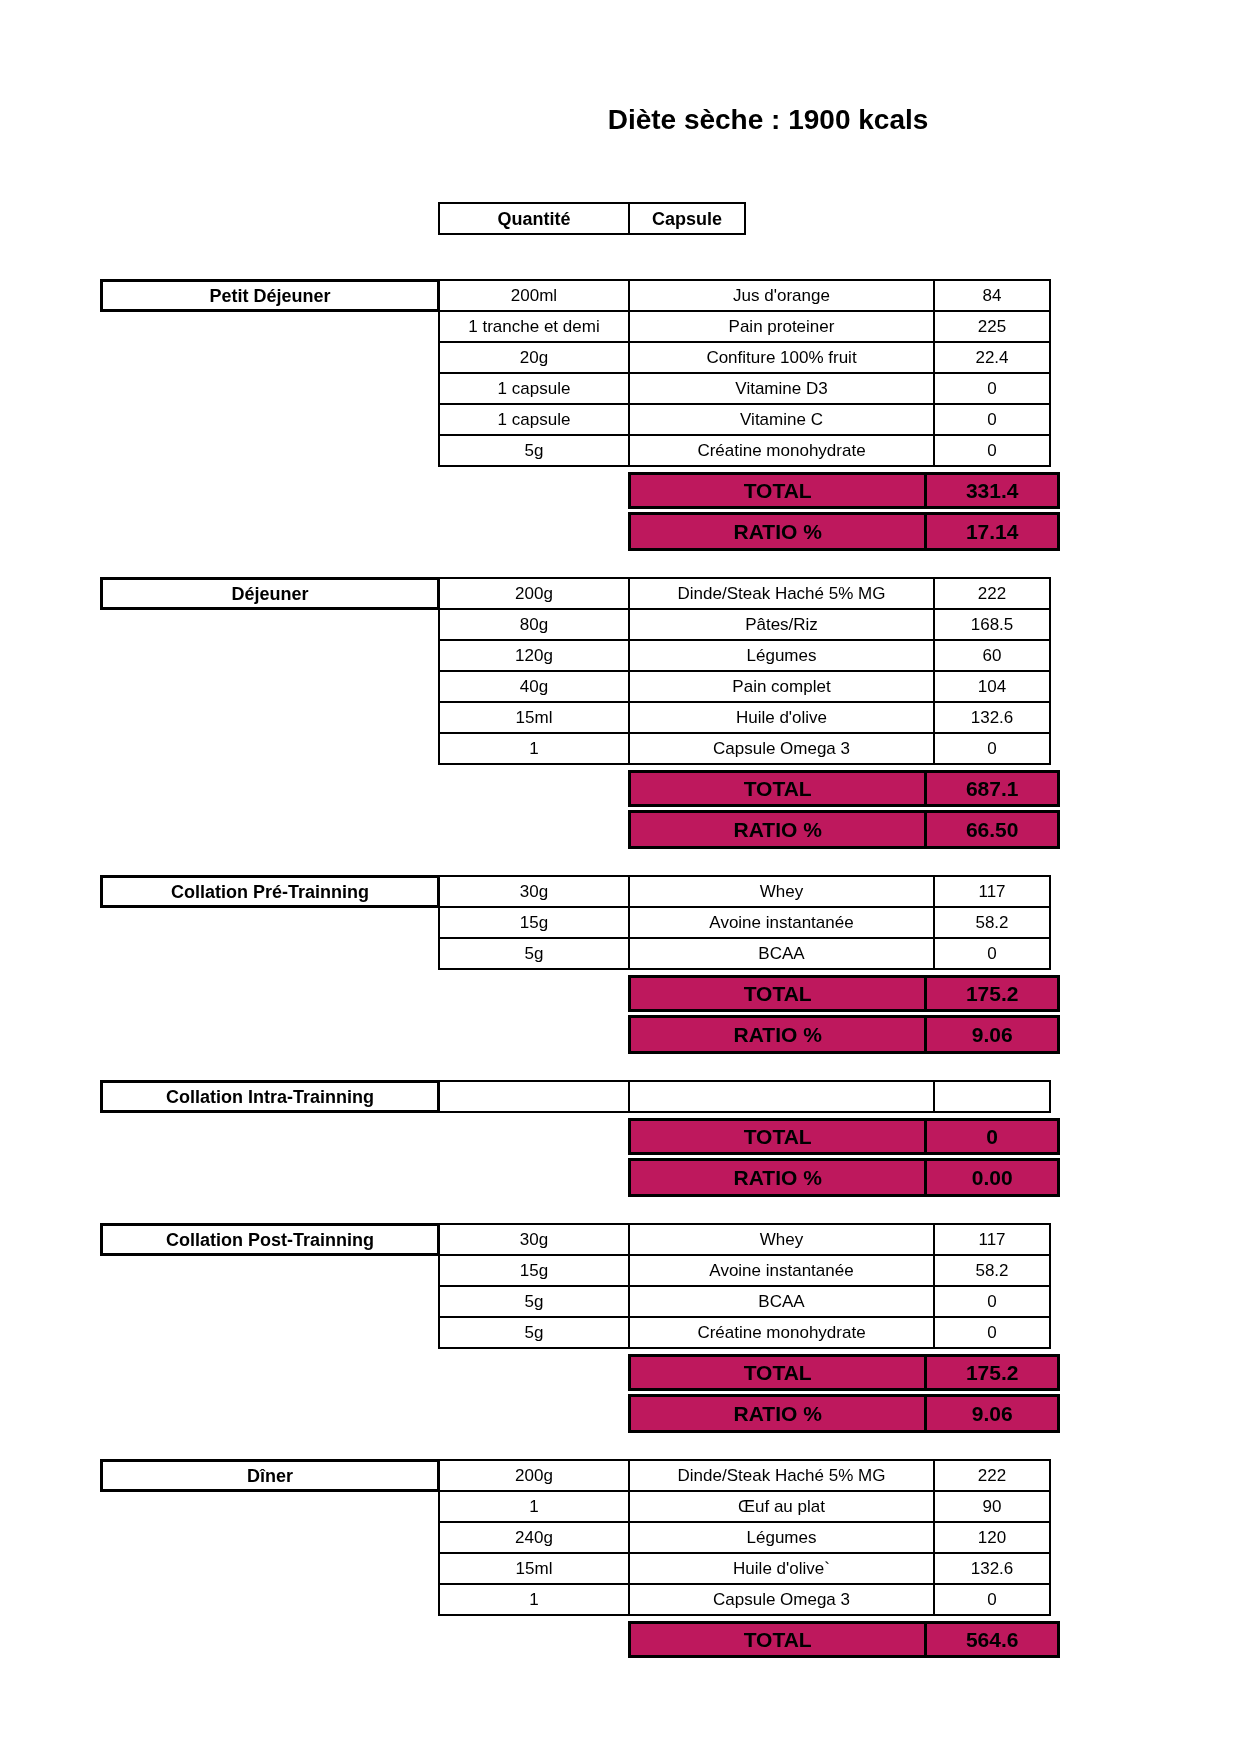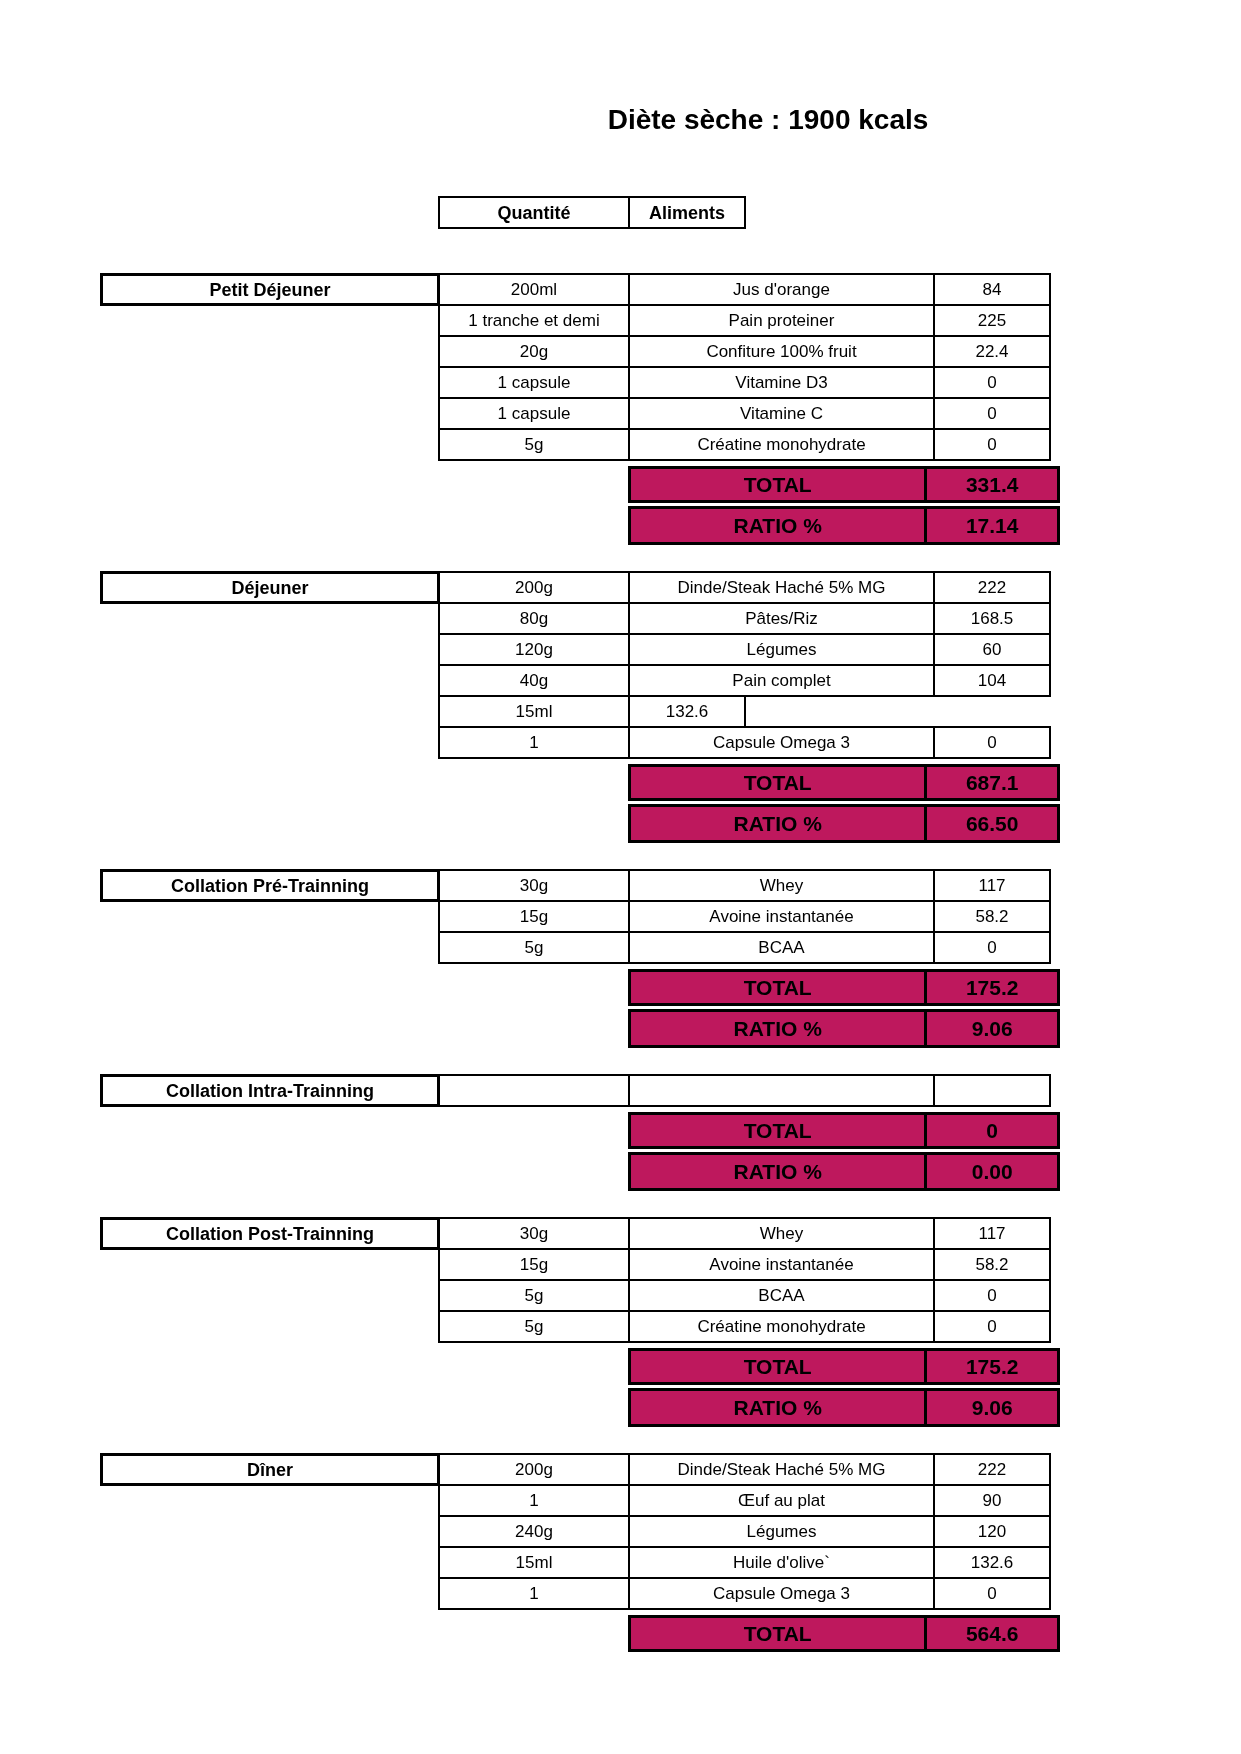--- a/index.html
+++ b/index.html
@@ -8,21 +8,21 @@
     background:#ffffff;color:#000000;
     position:relative;overflow:hidden;
     font-family:"Liberation Sans",sans-serif;
   }
   .title{
     position:absolute;top:104px;left:168px;width:1200px;
     text-align:center;font-size:28px;font-weight:700;
   }
   .table-wrap{position:absolute;left:100px;top:185px;width:960px;}
   .row{display:flex;height:33px;margin-top:-2px;}
-  .header-row{margin-left:338px;margin-top:11px;}
+  .header-row{margin-left:338px;margin-top:17px;}
   .cell{
     box-sizing:border-box;border:2px solid #000;background:#fff;
     display:flex;align-items:center;justify-content:center;
     font-size:17px;line-height:1;white-space:nowrap;
   }
   .spacer{width:340px;}
   .section-cell{width:340px;border-width:3px;font-weight:700;font-size:18px;}
   .qty-cell{width:192px;margin-left:-2px;}
   .food-cell{width:307px;margin-left:-2px;}
   .cal-cell{width:118px;margin-left:-2px;}
@@ -43,21 +43,21 @@
   .sum-value{width:139px;margin-left:-3px;}
 </style>
 </head>
 <body>
 
 <div class="title">Diète sèche : 1900 kcals</div>
 
 <div class="table-wrap">
   <div class="row header-row">
     <div class="cell qty-cell">Quantité</div>
-    <div class="cell cal-cell">Aliments</div>
+    <div class="cell cal-cell">Capsule</div>
   </div>
   <div class="sections-host">
       <div class="section">
         <div class="row">
           <div class="cell section-cell">Petit Déjeuner</div>
           <div class="cell qty-cell">200ml</div>
           <div class="cell food-cell">Jus d'orange</div>
           <div class="cell cal-cell">84</div>
         </div>
         <div class="row">
@@ -120,20 +120,21 @@
         </div>
         <div class="row">
           <div class="spacer"></div>
           <div class="cell qty-cell">40g</div>
           <div class="cell food-cell">Pain complet</div>
           <div class="cell cal-cell">104</div>
         </div>
         <div class="row">
           <div class="spacer"></div>
           <div class="cell qty-cell">15ml</div>
+          <div class="cell food-cell">Huile d'olive</div>
           <div class="cell cal-cell">132.6</div>
         </div>
         <div class="row">
           <div class="spacer"></div>
           <div class="cell qty-cell">1</div>
           <div class="cell food-cell">Capsule Omega 3</div>
           <div class="cell cal-cell">0</div>
         </div>
         <div class="summary-row total-row">
           <div class="sum-cell sum-label">TOTAL</div>

